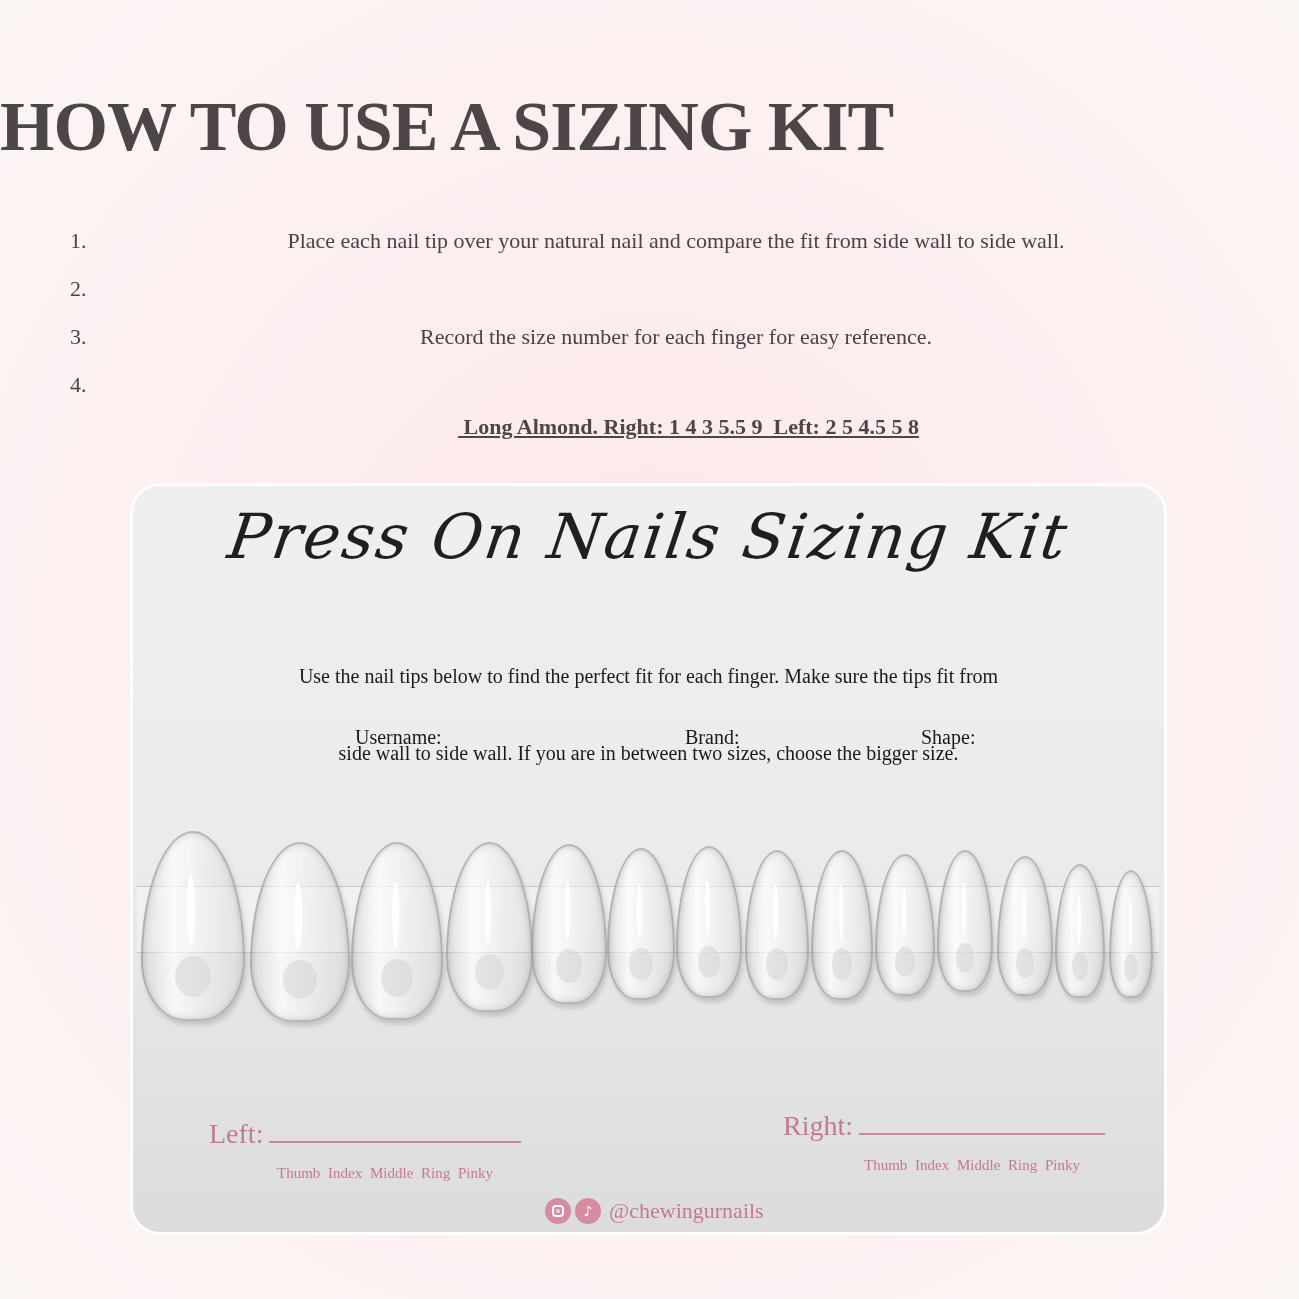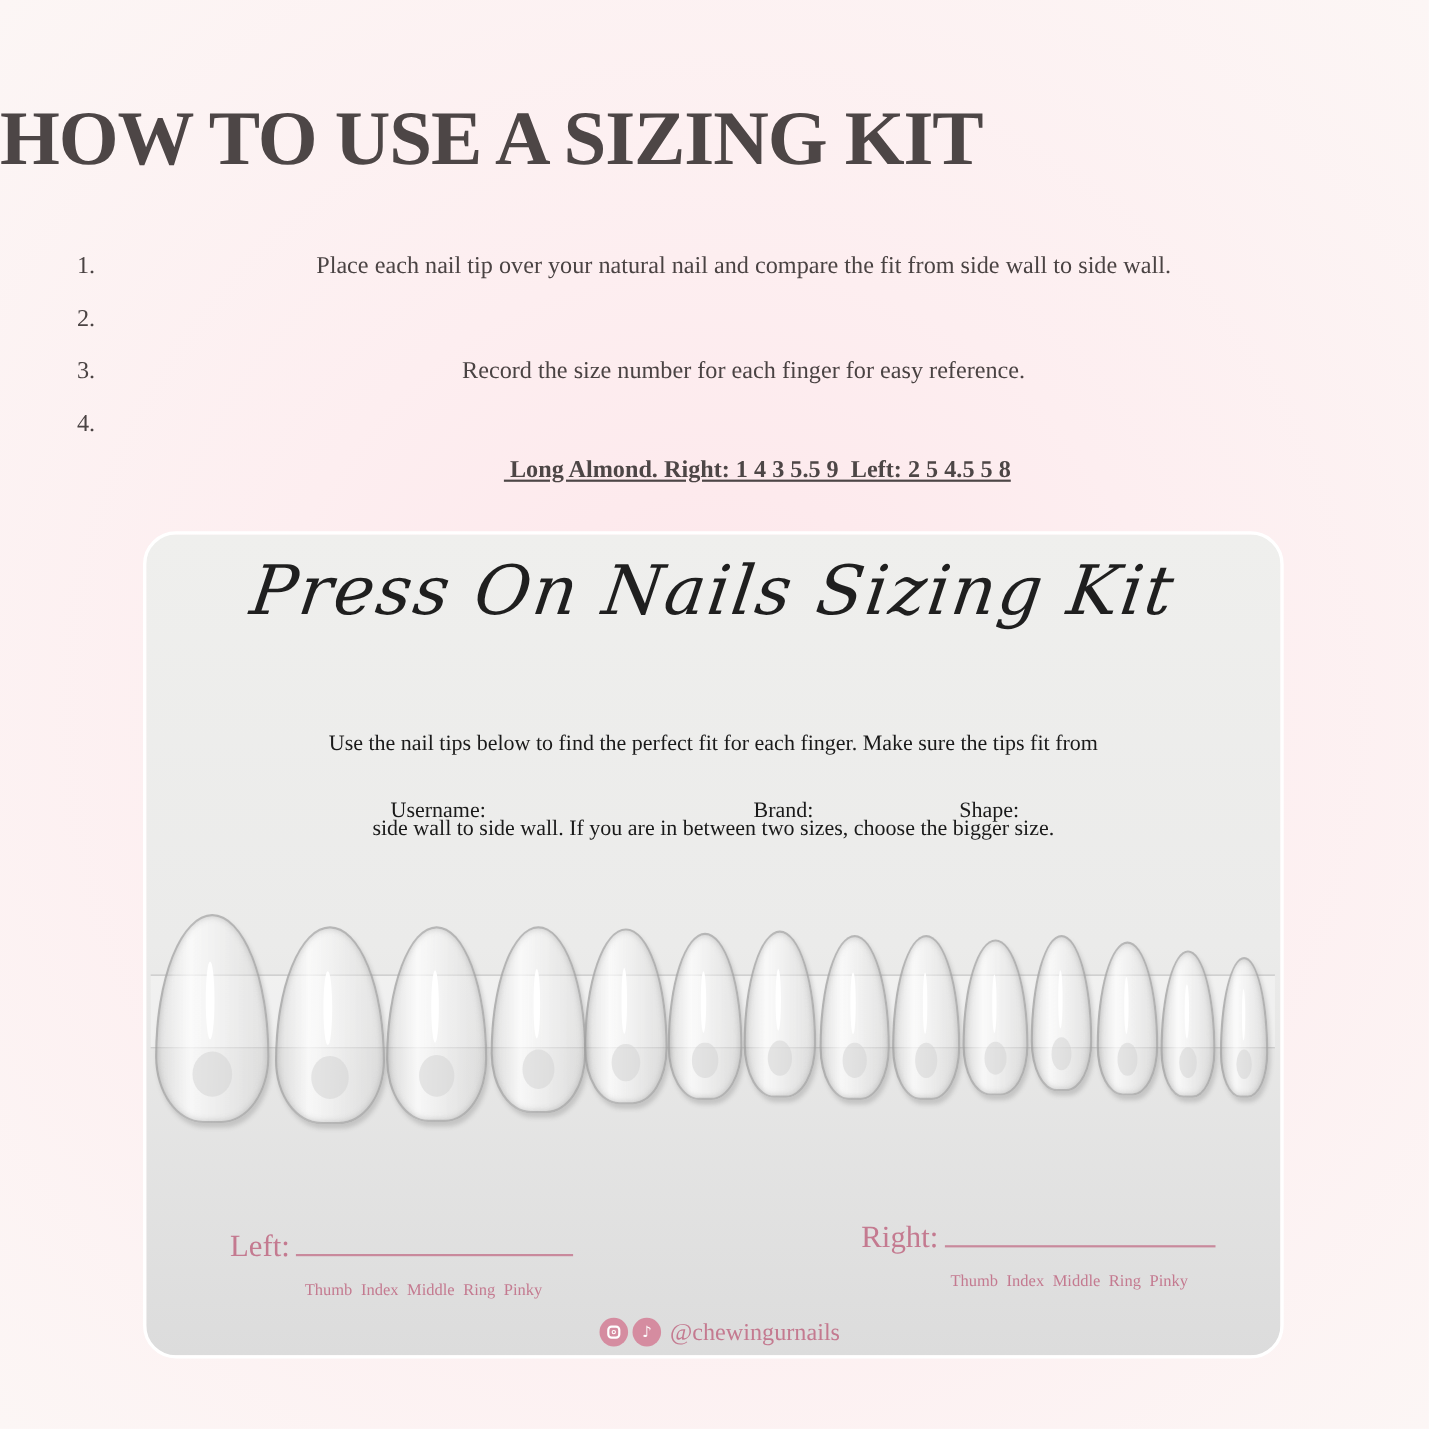--- a/index.html
+++ b/index.html
@@ -122,21 +122,21 @@
       font-family: "Liberation Serif", serif;
       font-size: 20px;
       color: #1a1a1a;
     }
     .kit-field {
       position: absolute;
       white-space: nowrap;
     }
     .f-username { left: 222px; }
     .f-brand { left: 552px; }
-    .f-shape { left: 739px; }
+    .f-shape { left: 788px; }
 
     
     .strip {
       position: absolute;
       left: 4px;
       top: 400px;
       width: 1022px;
       height: 65px;
       background: rgba(255,255,255,0.35);
       border-top: 1px solid rgba(120,120,120,0.35);

